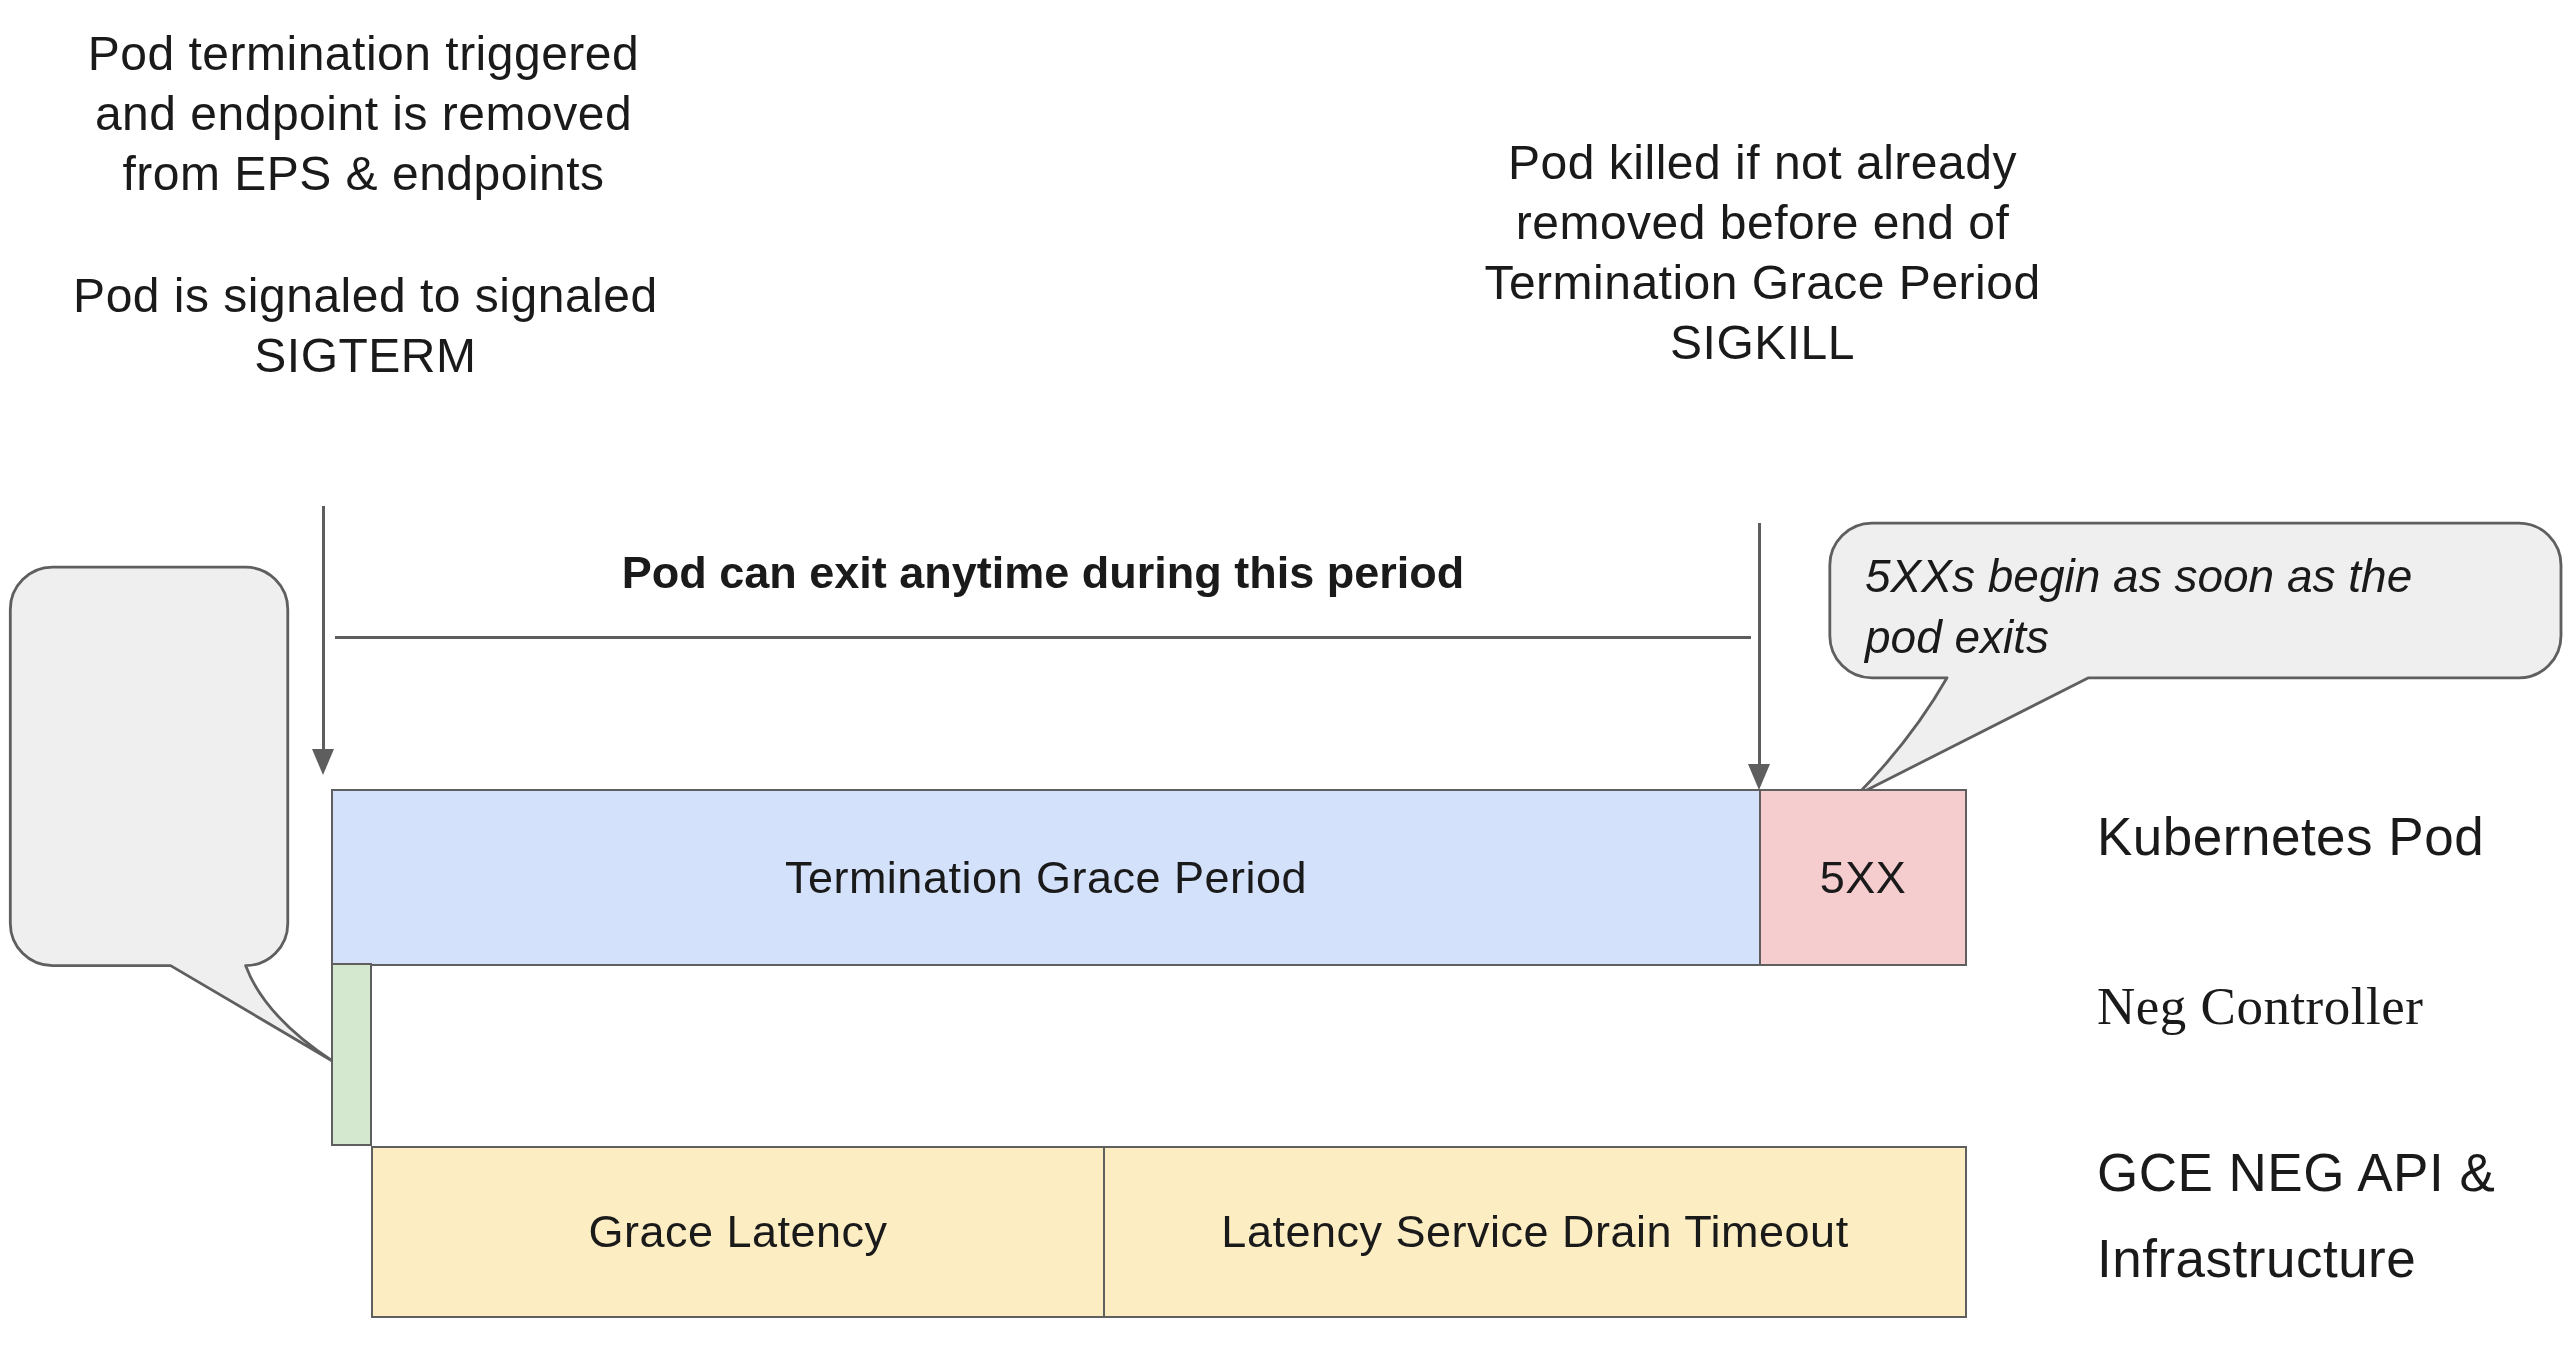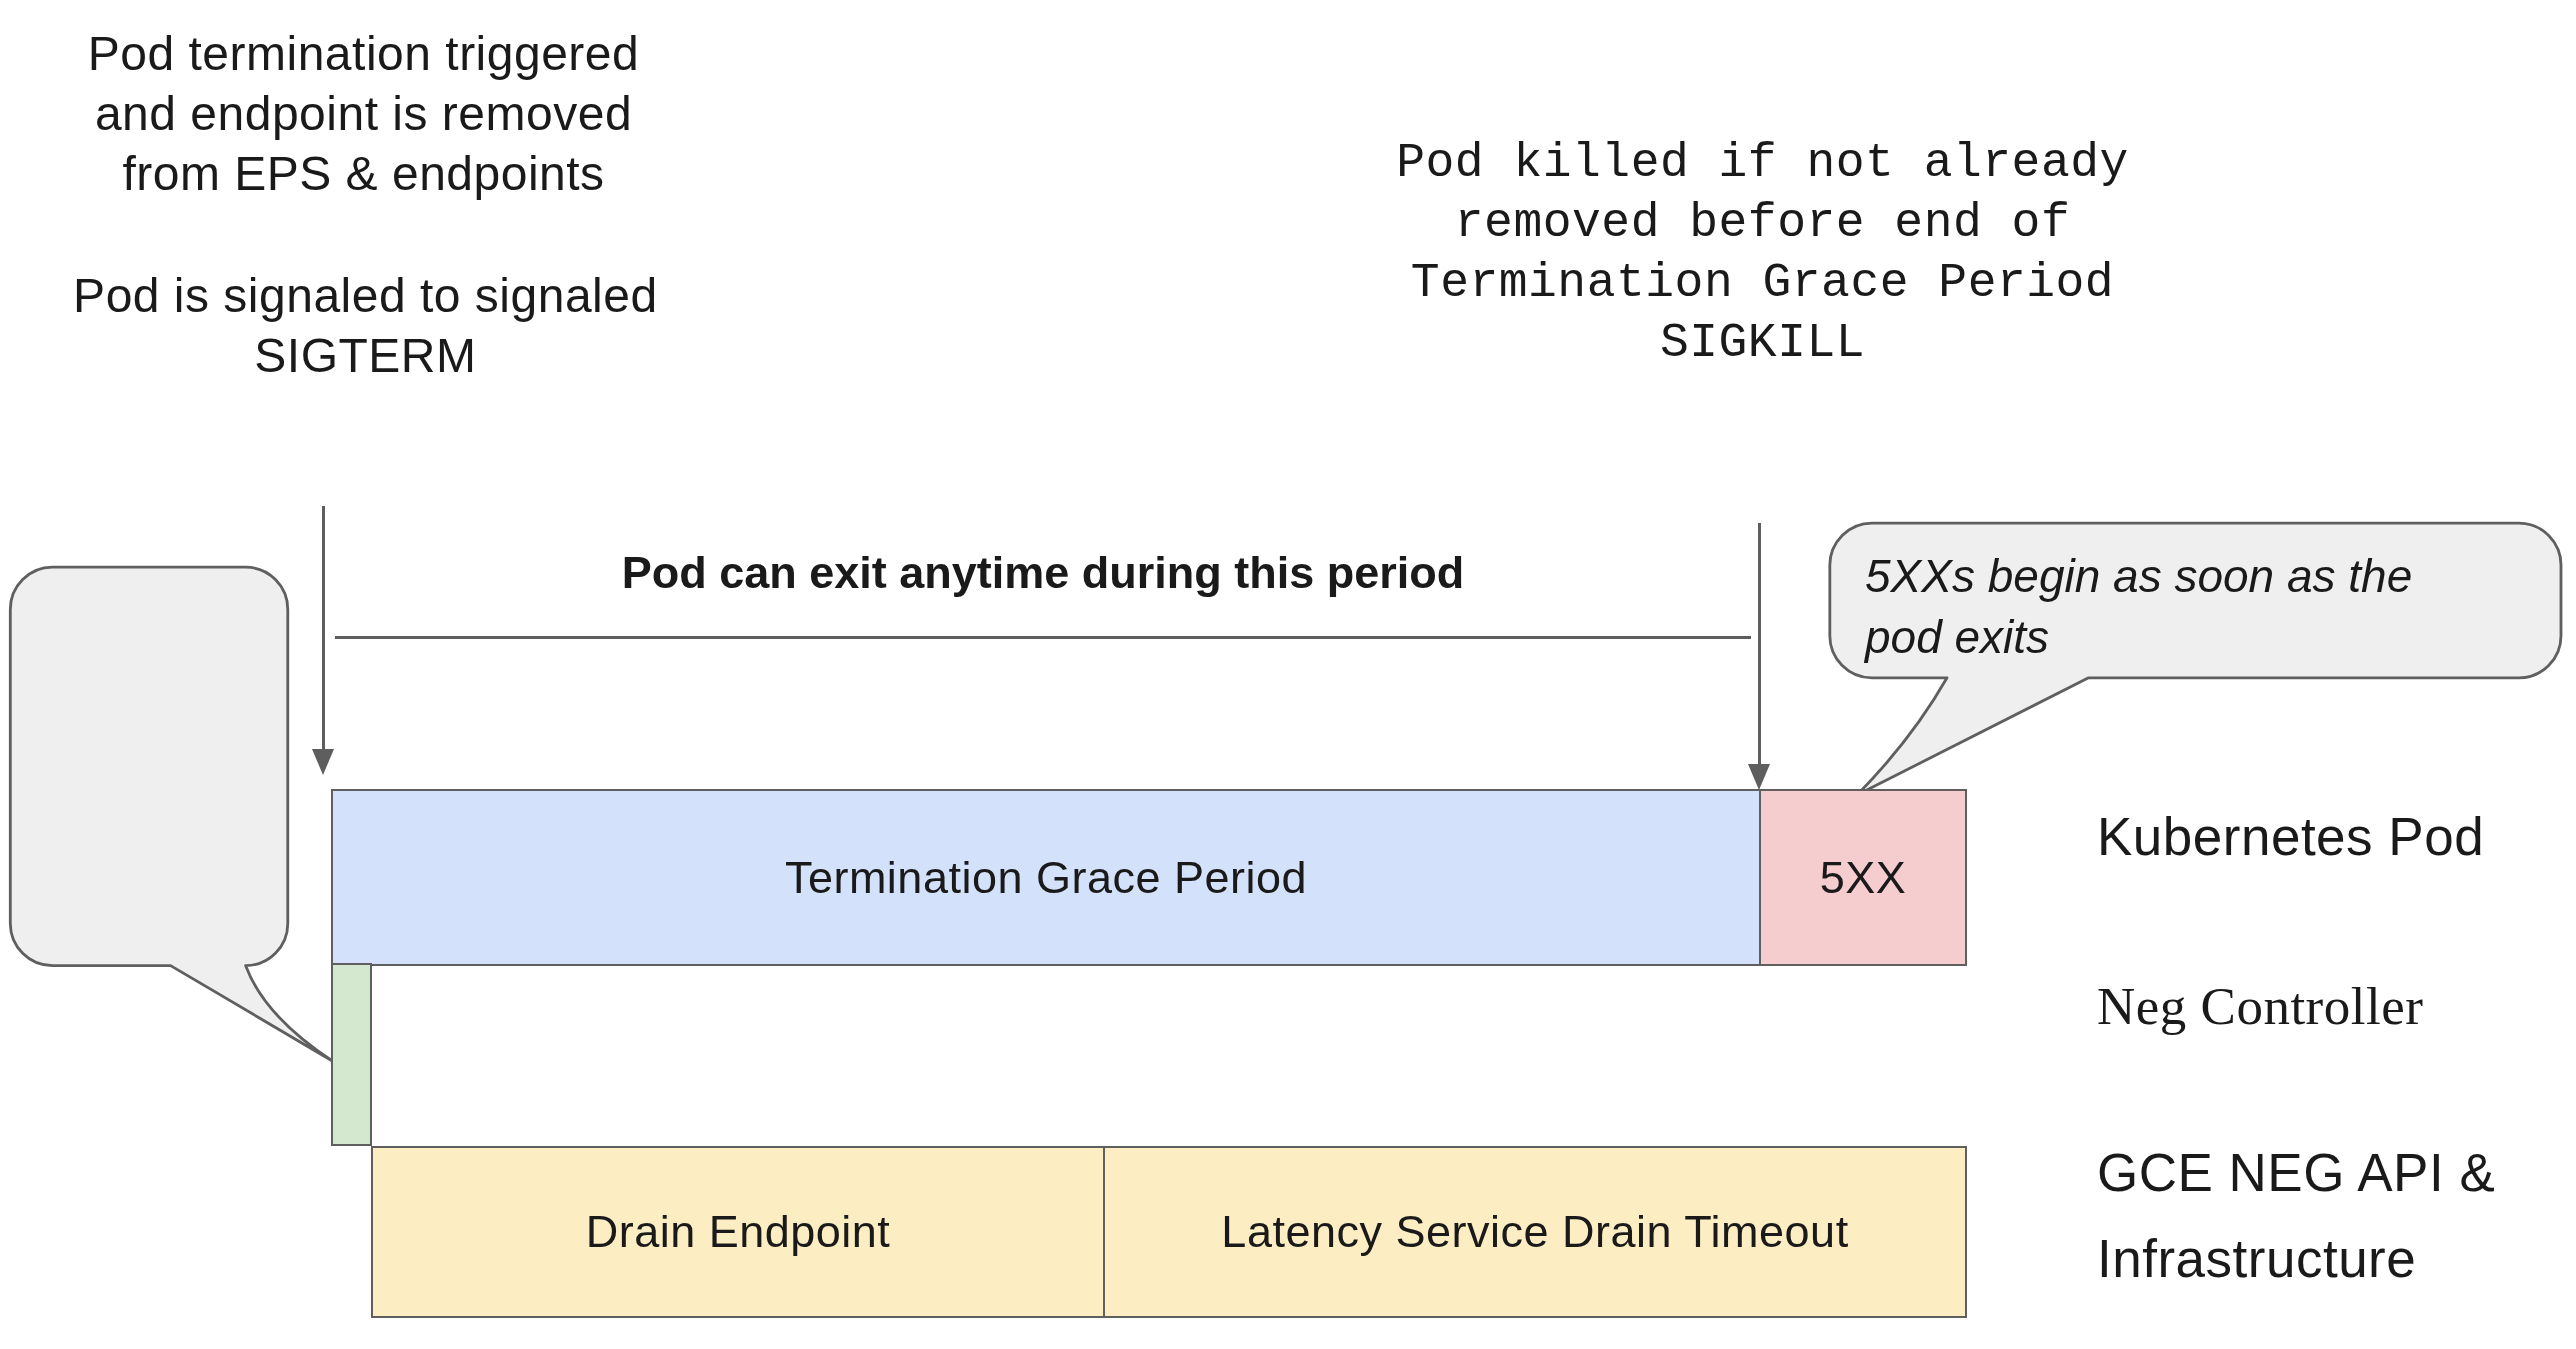--- a/index.html
+++ b/index.html
@@ -56,21 +56,21 @@
 <body>
 
 <div id="canvas">
 
   <div class="abs annot center pre" style="left:52px; top:24.4px; width:623px;">Pod termination triggered
 and endpoint is removed
 from EPS &amp; endpoints</div>
   <div class="abs annot center pre" style="left:9.4px; top:266px; width:712px;">Pod is signaled to signaled
 SIGTERM</div>
 
-  <div class="abs annot center pre" style="left:1350px; top:133px; width:825px;font-family:Liberation Mono, monospace;">Pod killed if not already
+  <div class="abs annot center pre" style="left:1350px; top:133px; width:825px;">Pod killed if not already
 removed before end of
 Termination Grace Period
 SIGKILL</div>
 
   <div class="abs measure-label center" style="left:335px; top:544px; width:1416px;font-weight:bold;">Pod can exit anytime during this period</div>
   <div class="abs hline" style="left:335px; top:636px; width:1416px;"></div>
 
   <div class="abs vline" style="left:322px; top:506px; height:245px;"></div>
   <div class="abs arrowhead" style="left:312px; top:749px;"></div>
 
@@ -90,21 +90,21 @@
 pod exits</div>
 
   <div class="abs bar" style="left:331px; top:789px; width:1636px; height:177px;">
     <div class="cell" style="flex:0 0 1426px; background:var(--blue);">Termination Grace Period</div>
     <div class="cell split" style="flex:1 1 auto; background:var(--pink);">5XX</div>
   </div>
 
   <div class="abs greenbar" style="left:331px; top:963px; width:41px; height:183px;"></div>
 
   <div class="abs bar" style="left:371px; top:1146px; width:1596px; height:172px;">
-    <div class="cell" style="flex:0 0 730px; background:var(--yellow);">Drain Endpoint</div>
+    <div class="cell" style="flex:0 0 730px; background:var(--yellow);">Grace Latency</div>
     <div class="cell split" style="flex:1 1 auto; background:var(--yellow);">Latency Service Drain Timeout</div>
   </div>
 
   <div class="abs row-label" style="left:2097px; top:794px;">Kubernetes Pod</div>
   <div class="abs row-label" style="left:2097px; top:963px;font-family:Liberation Serif, serif;">Neg Controller</div>
   <div class="abs row-label pre" style="left:2097px; top:1130px;">GCE NEG API &amp;
 Infrastructure</div>
 
 </div>
 

